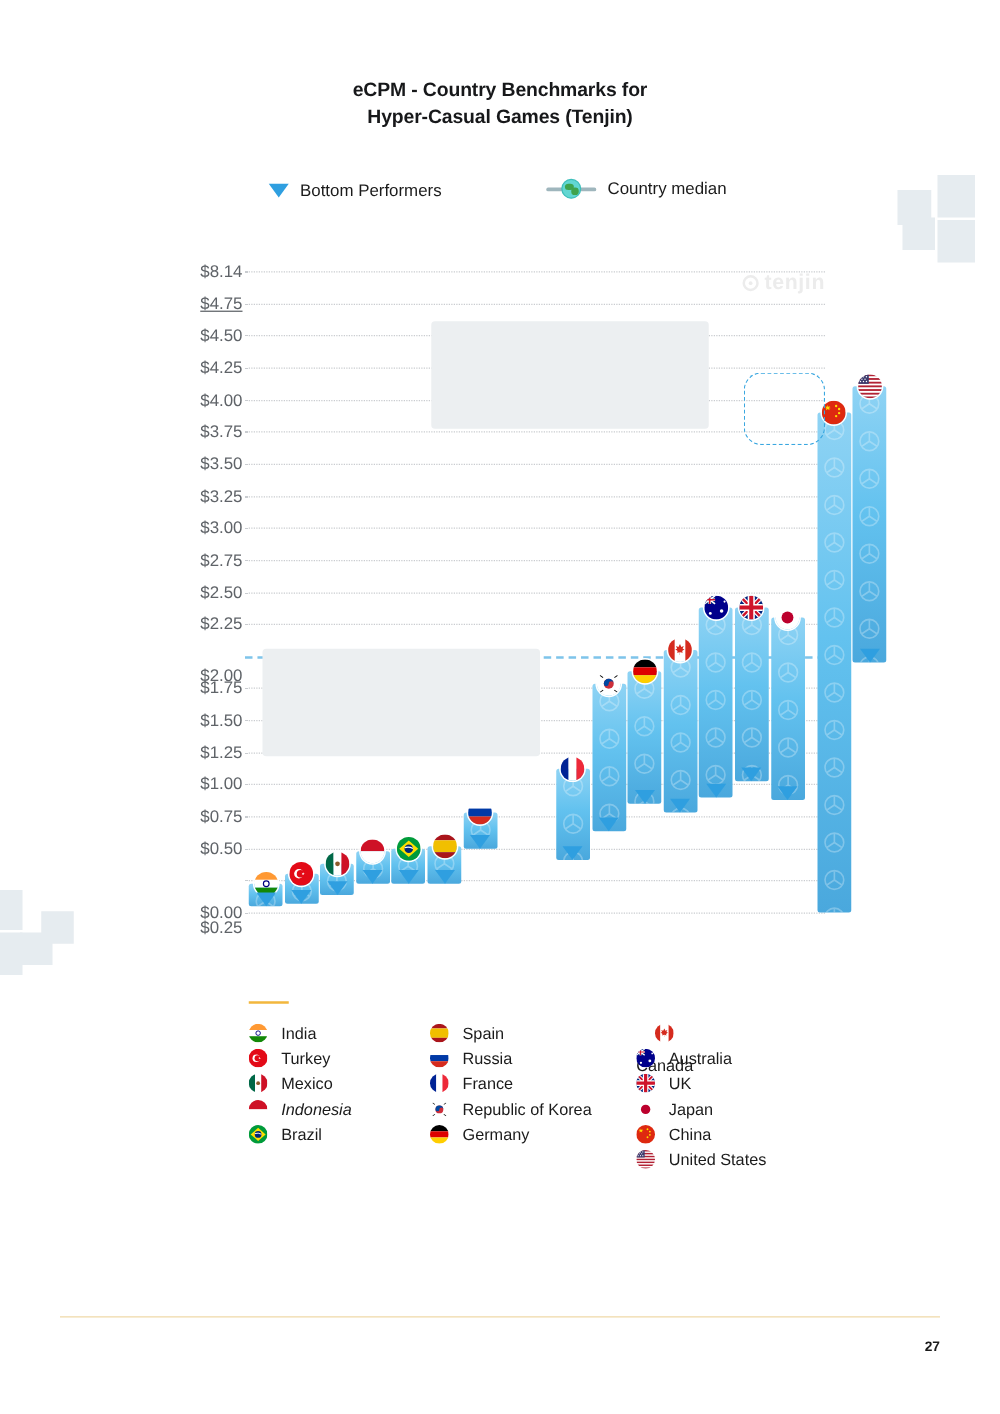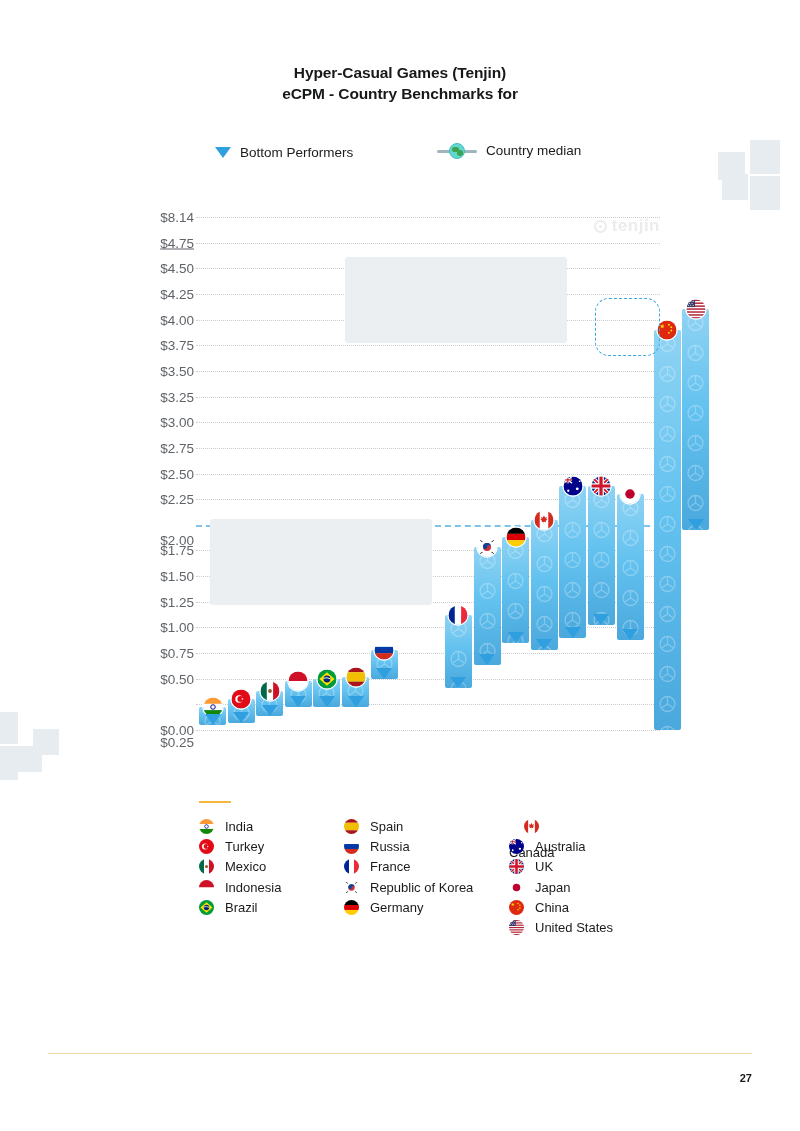--- a/index.html
+++ b/index.html
@@ -154,22 +154,22 @@
 <div class="deco" style="left:718px;top:152px;width:27px;height:28px;"></div>
 <div class="deco" style="left:745px;top:172px;width:0;height:0;"></div>
 <div class="deco" style="left:722px;top:174px;width:26px;height:26px;"></div>
 
 <div class="deco" style="left:0px;top:712px;width:18px;height:32px;"></div>
 <div class="deco" style="left:0px;top:746px;width:18px;height:34px;"></div>
 <div class="deco" style="left:16px;top:746px;width:26px;height:26px;"></div>
 <div class="deco" style="left:33px;top:729px;width:26px;height:26px;"></div>
 
 <div class="title">
+  <div>eCPM - Country Benchmarks for</div>
   <div>Hyper-Casual Games (Tenjin)</div>
-  <div>eCPM - Country Benchmarks for</div>
 </div>
 
 <div class="toplegend">
   <div class="tl-item" style="left:0px;top:2px;">
     <span class="tri-down"></span>
     <span class="lbl">Bottom Performers</span>
   </div>
   <div class="tl-item" style="left:222px;top:0px;">
     <span class="median-mark">
       <span class="ln"></span>
@@ -809,21 +809,21 @@
         <span class="cflag">
           <svg viewBox="0 0 20 20">
             <rect width="6.7" height="20" fill="#006847"></rect>
             <rect x="6.7" width="6.6" height="20" fill="#fff"></rect>
             <rect x="13.3" width="6.7" height="20" fill="#CE1126"></rect>
             <circle cx="10" cy="10" r="2" fill="#8B5A2B"></circle>
           </svg>
         </span>
         <span class="cname">Mexico</span>
       </div>
-      <div class="citem" style="left: 0px; top: 60.6px;">
+      <div class="citem" style="left: 0px; top: 60.6px; font-style: italic;">
         <span class="cflag">
           <svg viewBox="0 0 20 20">
             <rect width="20" height="10" fill="#CE1126"></rect>
             <rect y="10" width="20" height="10" fill="#fff"></rect>
           </svg>
         </span>
         <span class="cname">Indonesia</span>
       </div>
       <div class="citem" style="left: 0px; top: 80.8px;">
         <span class="cflag">

